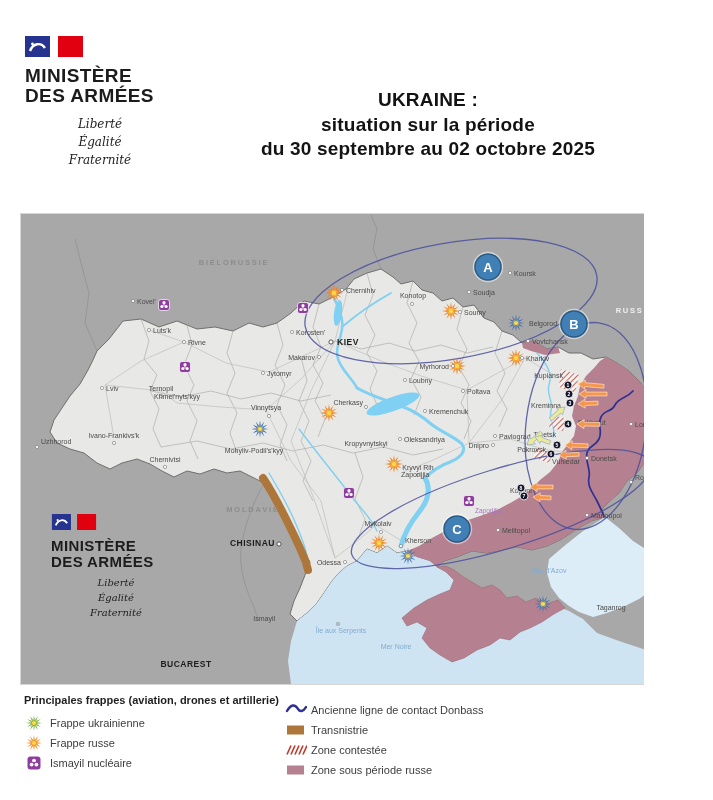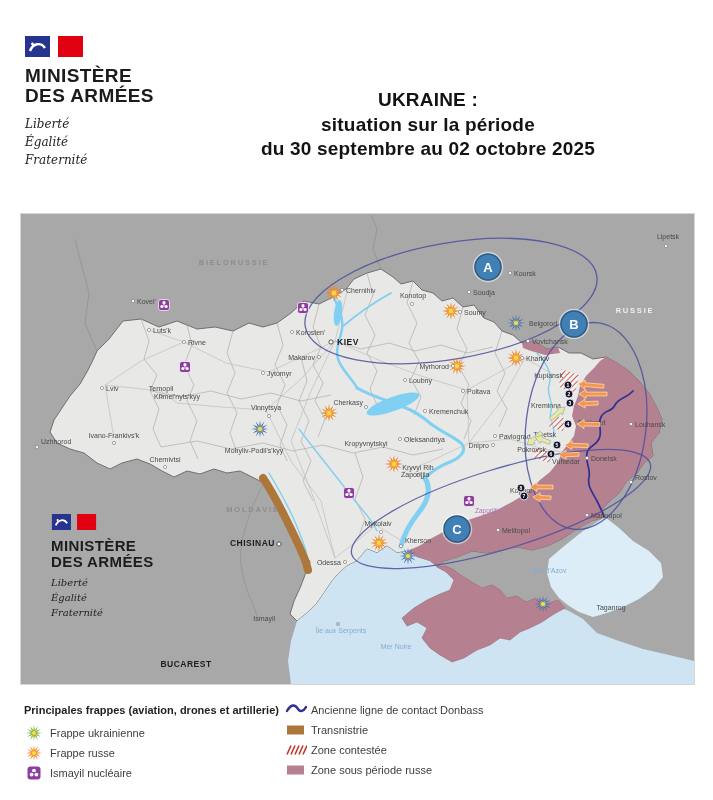--- a/index.html
+++ b/index.html
@@ -1,40 +1,40 @@
 <!DOCTYPE html>
 <html><head>
 <meta charset="utf-8">
 <style>
   html,body{margin:0;padding:0;background:#fff;}
-  .page{position:relative;width:713px;height:800px;background:#ffffff;overflow:hidden;
+  .page{position:relative;width:644px;height:800px;background:#ffffff;overflow:hidden;
         font-family:"Liberation Sans",sans-serif;}
   
   .gov-logo{position:absolute;left:25px;top:36px;width:150px;}
   .gov-name{margin-top:5px;font-weight:700;font-size:19px;line-height:1.07;letter-spacing:.4px;color:#1c1c1c;}
-  .gov-motto{margin-top:8px;font-family:"DejaVu Serif",serif;font-style:italic;font-size:12px;line-height:1.5;color:#222;}
+  .gov-motto{margin-top:8px;font-family:"DejaVu Serif",serif;font-style:italic;font-size:12px;line-height:1.5;color:#222;text-align:center;}
   .title{position:absolute;left:150px;top:88px;width:556px;text-align:center;
          font-size:19px;font-weight:700;color:#131313;line-height:1.3;letter-spacing:.2px;}
   
   .map-wrap{position:absolute;left:20px;top:213px;width:673px;height:470px;border:1px solid #d6d6d6;box-sizing:content-box;}
   #map-svg{display:block;width:673px;height:470px;}
   .map-logo{position:absolute;left:30px;top:300px;width:130px;}
   .map-logo .gov-name{font-size:15px;margin-top:4px;}
   .map-logo .gov-motto{font-size:10px;margin-top:5px;}
   #map-svg text{font-family:"Liberation Sans",sans-serif;}
   .s-road{fill:none;stroke:#bdbdbd;stroke-width:.8;opacity:.85;}
   .s-obl{fill:none;stroke:#9c9c9c;stroke-width:.6;opacity:.9;}
   .s-fb{fill:none;stroke:#8f8f8f;stroke-width:.8;opacity:.9;}
   .s-river{fill:none;stroke-linecap:round;}
   .s-ellipse{fill:none;stroke-width:1.3;opacity:.85;}
   .s-contact{fill:none;stroke-width:1.7;stroke-linecap:round;stroke-linejoin:round;}
   .s-trans{fill:none;stroke-linecap:round;}
   
   .legend{position:absolute;left:24px;top:694px;width:670px;font-size:11px;color:#3d3d3d;}
-  .leg-col-left{position:absolute;left:0;top:10px;width:255px;}
+  .leg-col-left{position:absolute;left:0;top:0;width:255px;}
   .leg-col-right{position:absolute;left:261px;top:6px;width:260px;}
   .leg-title{font-weight:700;color:#1f1f1f;margin-bottom:7px;font-size:11px;}
   .leg-row{display:flex;align-items:center;height:20px;}
   .legend-ic{display:inline-flex;width:24px;justify-content:flex-start;align-items:center;}
   .leg-label{margin-left:2px;}
 </style>
 </head>
 <body>
 
 <div class="page">

